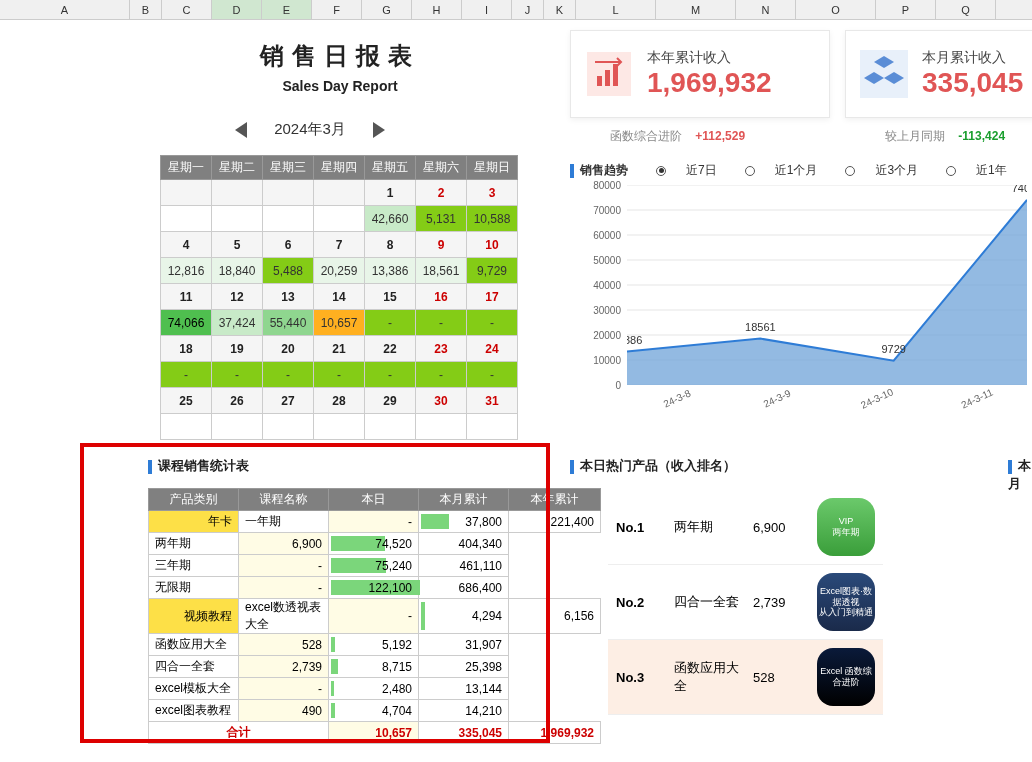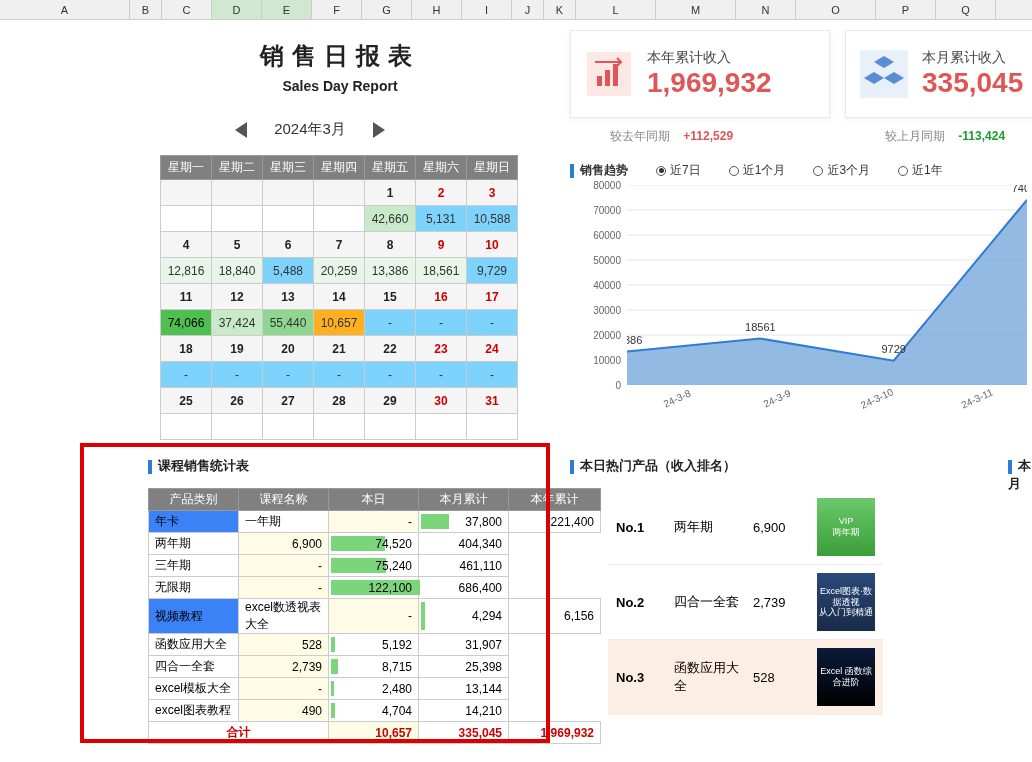--- a/index.html
+++ b/index.html
@@ -17,21 +17,21 @@
 .month-nav .arrow { width: 0; height: 0; }
 .arrow-left { border-top: 8px solid transparent; border-bottom: 8px solid transparent; border-right: 12px solid #555; margin-left: 10px;}
 .arrow-right { border-top: 8px solid transparent; border-bottom: 8px solid transparent; border-left: 12px solid #555; margin-right: 10px;}
 .month-label { font-size: 15px; color: #333; }
 
 .calendar { position: absolute; left: 160px; top: 155px; border-collapse: collapse; }
 .calendar th { background: #808080; color: #fff; width: 51px; height: 24px; border: 1px solid #999; font-weight: normal; font-size: 12px; }
 .calendar td { width: 51px; height: 26px; border: 1px solid #ccc; text-align: center; vertical-align: middle; font-size: 12px; }
 .cal-daynum { font-weight: bold; color: #222; background: #f5f5f5;}
 .cal-daynum.red { color: #c00; }
-.cal-val { background: #7dd3fc; color: #333; font-size: 11px;}
+.cal-val { background: #84cc16; color: #333; font-size: 11px;}
 .cal-val.g1 { background: #e8f5e8; }
 .cal-val.g2 { background: #c8eac8; }
 .cal-val.g3 { background: #8fd68f; }
 .cal-val.g4 { background: #4fbf4f; color: #000;}
 .cal-val.selected { background: #ffb020; }
 .cal-empty { background: #fff; color: #888;}
 
 .kpi-card { position: absolute; top: 30px; width: 260px; height: 88px; background: #fff; border: 1px solid #e8e8e8; box-shadow: 0 2px 6px rgba(0,0,0,.06); display: flex; align-items: center; padding: 10px 14px; gap: 14px;}
 .kpi1 { left: 570px; }
 .kpi2 { left: 845px; }
@@ -42,21 +42,21 @@
 .kpi1 .kpi-value { color: #e05555; }
 .kpi2 .kpi-value { color: #e05555; }
 .kpi-compare { position: absolute; top: 128px; font-size: 12px; }
 .kpi-compare .lbl { color: #888; margin-right: 10px;}
 .kc1 { left: 610px; } .kc1 .val { color: #e05555; font-weight: bold;}
 .kc2 { left: 885px; } .kc2 .val { color: #1a9e2e; font-weight: bold;}
 
 .trend-header { position: absolute; left: 570px; top: 162px; width: 460px; display: flex; align-items: center; gap: 28px; font-size: 12px;}
 .blue-bar { display:inline-block; width: 4px; height: 14px; background: #2e7cd6; margin-right: 6px; vertical-align: middle;}
 .trend-title { font-weight: bold; color: #333; }
-.radio-item { display: flex; align-items: center; gap: 4px; color: #333; }
+.radio-item { display: flex; align-items: center; gap: 20px; color: #333; }
 .radio-circle { width: 10px; height: 10px; border: 1px solid #555; border-radius: 50%; display: inline-block; position: relative;}
 .radio-circle.filled::after { content:""; position:absolute; left:1.5px; top:1.5px; width:5px; height:5px; background:#333; border-radius:50%;}
 
 .chart-area { position: absolute; left: 585px; top: 185px; width: 445px; height: 240px; }
 .chart-yaxis { position: absolute; left: 0; top: 0; height: 200px; width: 40px; }
 .chart-yaxis div { position: absolute; right: 4px; font-size: 10px; color: #666; transform: translateY(-50%);}
 .chart-plot { position: absolute; left: 42px; top: 0; width: 400px; height: 200px; }
 .chart-grid line { stroke: #e5e5e5; stroke-width: 1;}
 .chart-xlabels { position: absolute; left: 42px; top: 208px; width: 400px; display: flex; }
 .chart-xlabels span { flex:1; text-align: center; font-size: 10px; color: #666; transform: rotate(-25deg); }
@@ -64,35 +64,35 @@
 .red-frame { position: absolute; left: 80px; top: 443px; width: 470px; height: 300px; border: 4px solid #d00; pointer-events: none; z-index: 10;}
 
 .section-title { position: absolute; font-size: 13px; font-weight: bold; color: #222;}
 .st1 { left: 148px; top: 457px;}
 .st2 { left: 570px; top: 457px;}
 .st3 { left: 994px; top: 457px; padding-left: 14px;}
 
 .stats-table { position: absolute; left: 148px; top: 488px; border-collapse: collapse; font-size: 12px; }
 .stats-table th { background: #808080; color: #fff; height: 22px; border: 1px solid #999; font-weight: normal; padding: 0 4px;}
 .stats-table td { border: 1px solid #ccc; height: 22px; padding: 0 6px; text-align: right; }
-.stats-table td.cat { background: #3b82f6; text-align: left; vertical-align: middle; width: 52px;}
+.stats-table td.cat { background: #fde047; text-align: right; vertical-align: middle; width: 52px;}
 .stats-table td.name { text-align: left; width: 90px;}
 .stats-table td.bar-cell { position: relative; text-align: right; width: 90px;}
 .stats-table td.bar-cell .bar { position: absolute; left: 2px; top: 3px; bottom: 3px; background: #7bd67b; z-index: 0;}
 .stats-table td.bar-cell span { position: relative; z-index: 1;}
 .stats-table tr.total td { color: #c00; font-weight: bold; }
 .stats-table td.today { background: #fffce5; width: 54px;}
 
 .ranking { position: absolute; left: 608px; top: 490px; width: 275px; }
 .rank-row { display: flex; align-items: center; height: 75px; border-bottom: 1px solid #eee; gap: 14px; padding: 0 8px;}
 .rank-row.hl { background: #fdeee4; }
 .rank-no { font-weight: bold; width: 44px; font-size: 13px;}
 .rank-name { flex: 1; font-size: 13px; }
 .rank-val { width: 50px; font-size: 13px;}
-.rank-thumb { width: 58px; height: 58px; display: flex; align-items: center; justify-content: center; font-size: 9px; color: #fff; text-align: center; line-height: 1.2;}
+.rank-thumb { width: 58px; height: 58px; display: flex; align-items: center; justify-content: center; font-size: 9px; color: #fff; text-align: center; line-height: 1.2; border-radius: 16px;}
 .thumb1 { background: linear-gradient(#6bc96b,#3a9e3a); }
 .thumb2 { background: linear-gradient(#2a4a7a,#1a2a4a); }
 .thumb3 { background: linear-gradient(#0a1a3a,#000); }
 </style>
 </head>
 <body>
 
 <div class="col-headers" id="colhdrs">
     <div class="col-header" style="width: 130px;">A</div>
     <div class="col-header" style="width: 32px;">B</div>
@@ -248,21 +248,21 @@
         <path d="M8 10 L34 10" stroke="#e05555" stroke-width="2"></path>
         <path d="M30 6 L34 10 L30 14" fill="none" stroke="#e05555" stroke-width="2"></path>
       </svg>
   </div>
   <div class="kpi-texts">
     <div class="kpi-label">本年累计收入</div>
     <div class="kpi-value">1,969,932</div>
   </div>
 </div>
 <div class="kpi-compare kc1">
-  <span class="lbl">较去年同期</span>
+  <span class="lbl">函数综合进阶</span>
   <span class="val">+112,529</span>
 </div>
 
 <div class="kpi-card kpi2">
   <div class="kpi-icon">
     <svg width="48" height="48" viewBox="0 0 48 48">
         <rect width="48" height="48" fill="#e8f0fa"></rect>
         <g fill="#5a8dd6">
           <polygon points="24,6 34,12 24,18 14,12"></polygon>
           <polygon points="14,22 24,28 14,34 4,28"></polygon>

